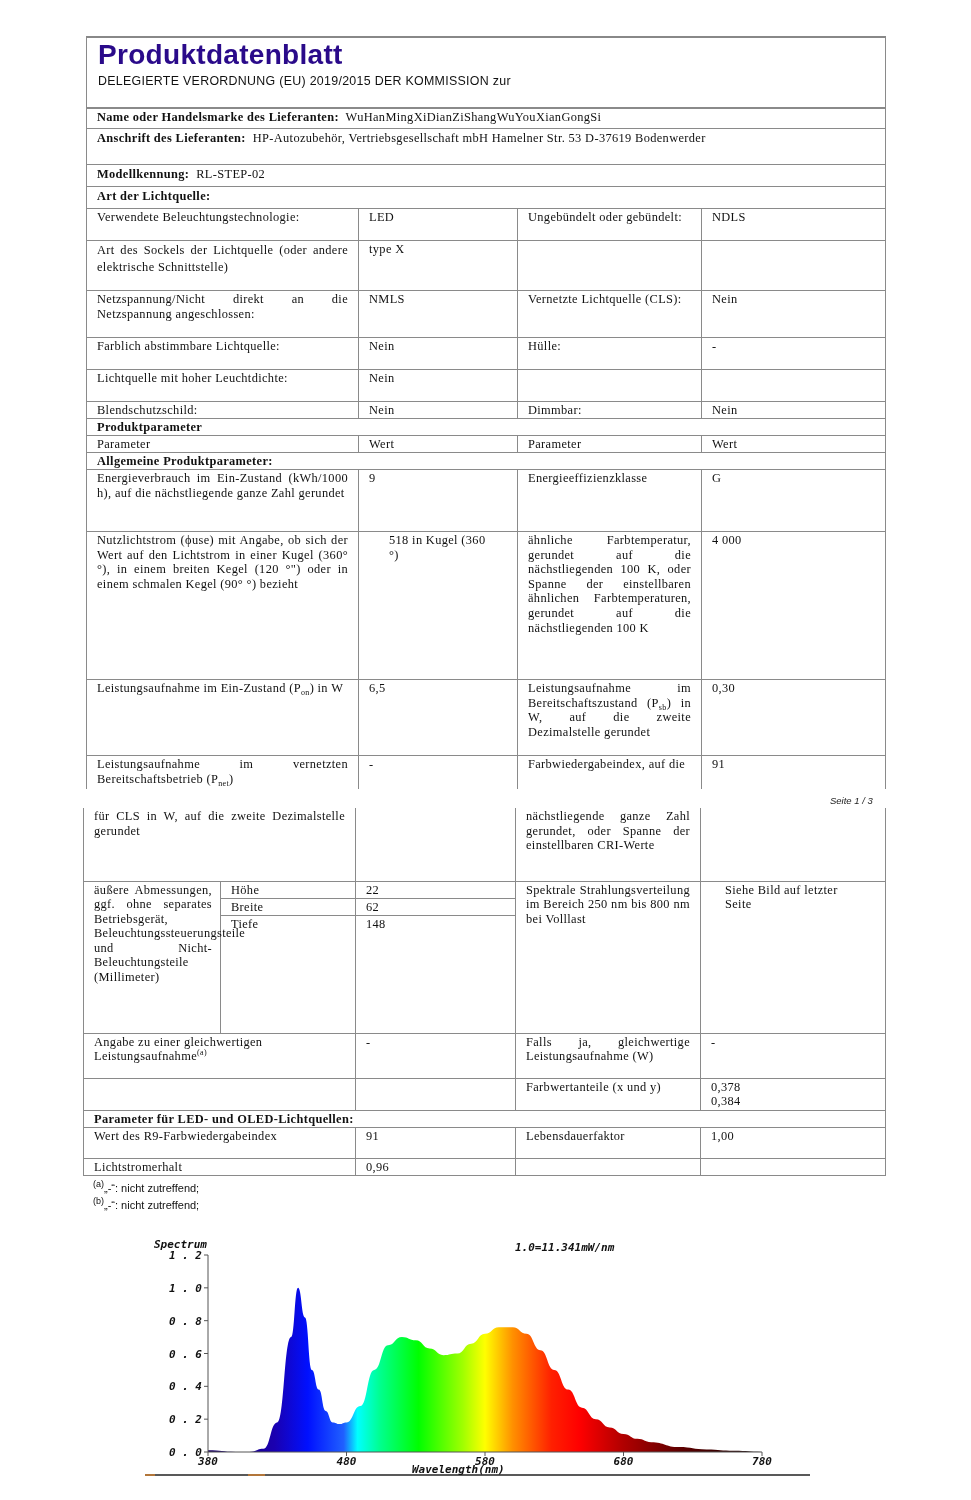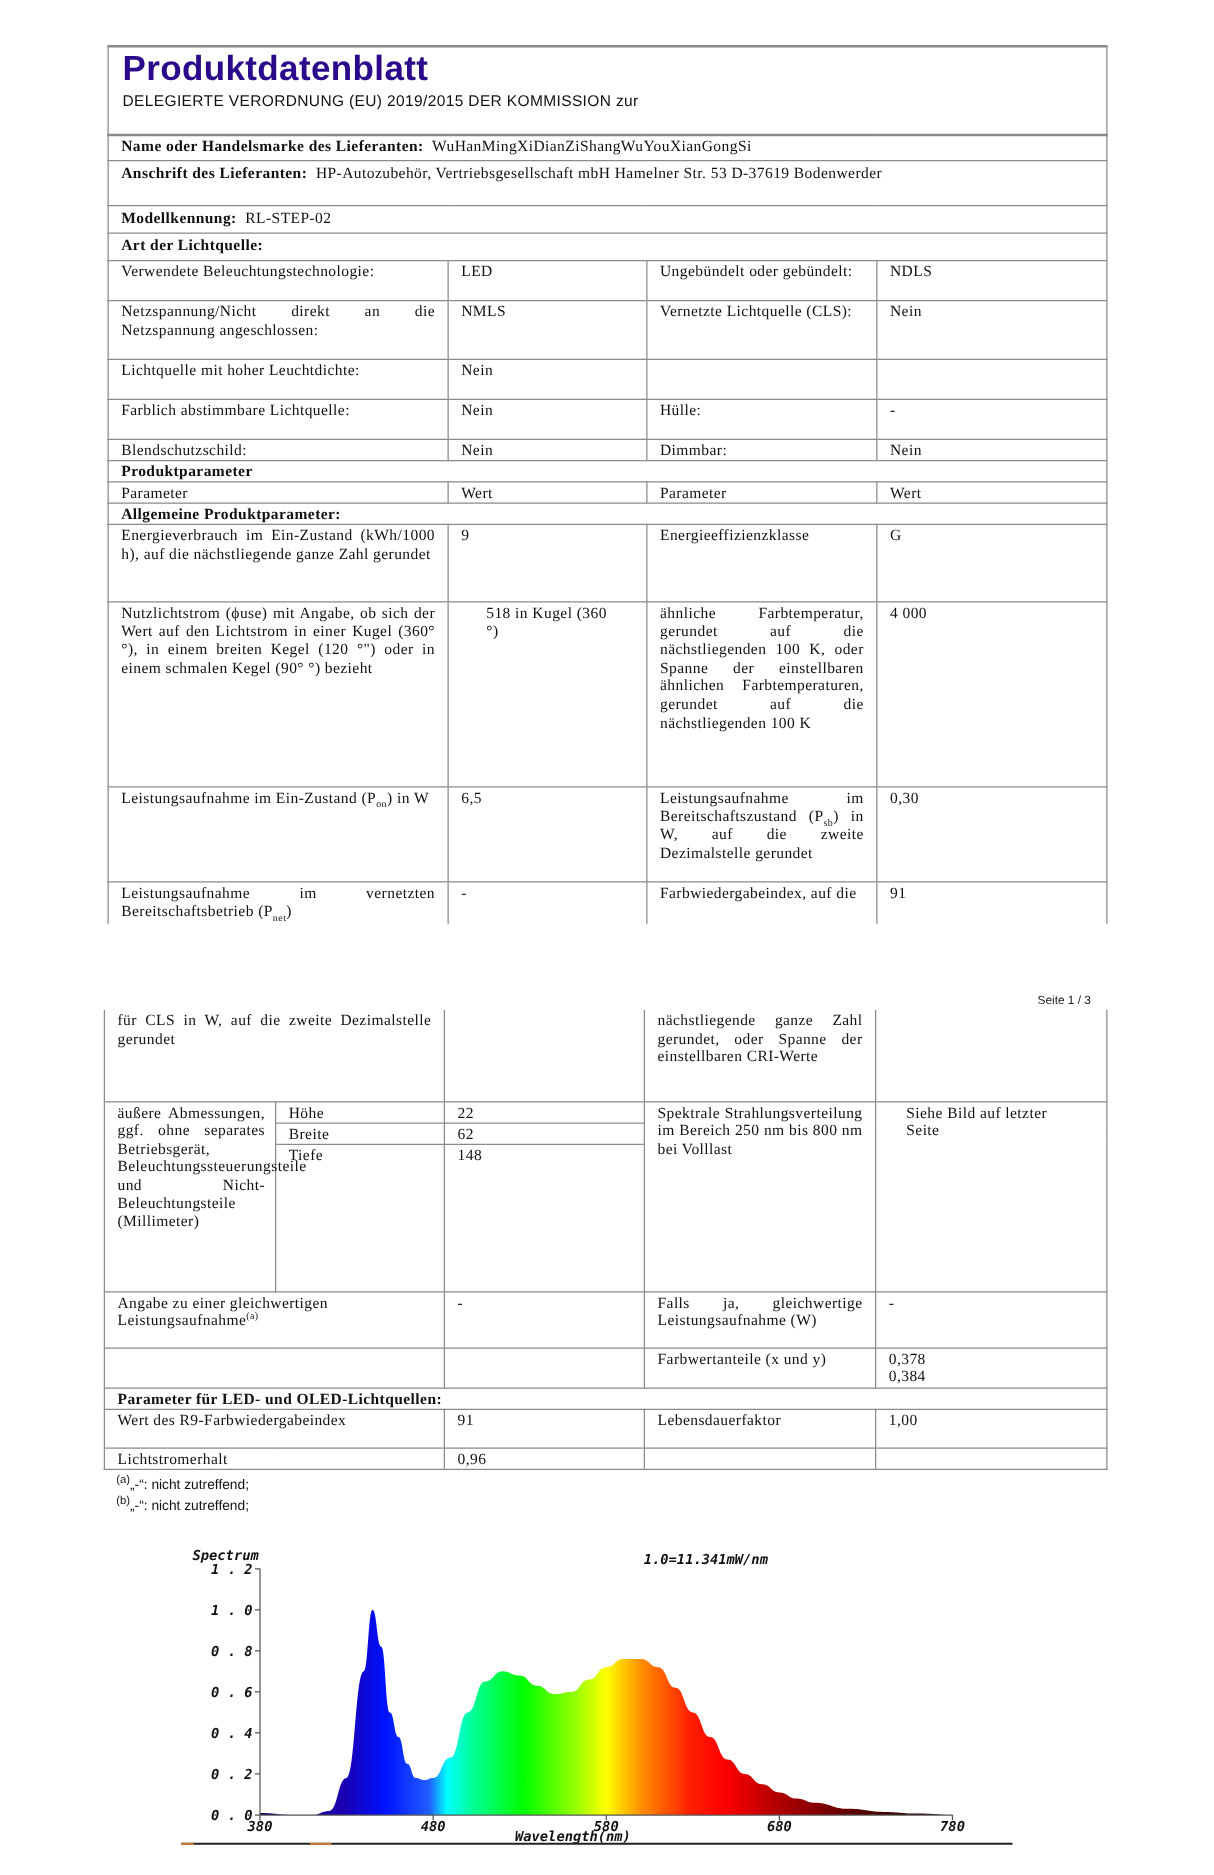--- a/index.html
+++ b/index.html
@@ -5,21 +5,21 @@
   html,body{margin:0;padding:0;background:#fff;}
   body{width:971px;height:1500px;position:relative;overflow:hidden;font-family:"Liberation Sans",sans-serif;color:#111;}
   .abs{position:absolute;}
   .tbl{position:absolute;border-collapse:collapse;table-layout:fixed;font-size:12.4px;line-height:14.6px;font-family:Liberation Serif, serif;}
   .tbl td{border:1px solid #8a8a8a;vertical-align:top;padding:1px 10px 0 10px;letter-spacing:0.35px;}
   .j{text-align:justify;margin-top:28px;}
   .c{text-align:left;}
   .b{font-weight:bold;}
   .title{font-size:28px;font-weight:bold;color:#2a0a8a;line-height:30px;letter-spacing:0.3px;}
   sub,sup{font-size:8px;line-height:0;}
-  .seite{font-size:9.5px;color:#222;}
+  .seite{font-size:9.5px;color:#222;font-style:italic;}
   .foot{font-size:11px;color:#111;}
   .foot sup{font-size:9px;}
   .chart-txt{font-family:"DejaVu Sans Mono",monospace;font-weight:bold;font-style:italic;font-size:11px;color:#111;}
 </style>
 </head>
 <body>
 
 <div class="abs" style="left:86px;top:36px;width:798px;height:70px;border:1px solid #8a8a8a;border-top:2px solid #888;">
   <div class="title abs" style="left:11px;top:2px;">Produktdatenblatt</div>
   <div class="abs" style="left:11px;top:36px;font-size:12.4px;line-height:14.6px;letter-spacing:0.3px;">
@@ -47,37 +47,43 @@
   <tr style="height:22px">
         <td colspan="4" class="b" style="padding-top:2px">Art der Lichtquelle:</td>
       </tr>
 
   <tr style="height:32px">
     <td class="j">Verwendete Beleuchtungstechnologie:</td>
     <td class="c">LED</td>
     <td class="j">Ungebündelt oder gebündelt:</td>
     <td class="c">NDLS</td>
   </tr>
+  <tr style="height:50px">
+    <td class="j" style="line-height:16.5px">Art des Sockels der Lichtquelle (oder andere elektrische Schnittstelle)</td>
+    <td class="c">type X</td>
+    <td></td>
+    <td></td>
+  </tr>
   <tr style="height:47px">
     <td class="j">Netzspannung/Nicht direkt an die Netzspannung angeschlossen:</td>
     <td class="c">NMLS</td>
     <td class="j">Vernetzte Lichtquelle (CLS):</td>
     <td class="c">Nein</td>
   </tr>
   <tr style="height:32px">
-    <td class="j">Lichtquelle mit hoher Leuchtdichte:</td>
-    <td class="c">Nein</td>
-    <td></td>
-    <td></td>
-  </tr>
-  <tr style="height:32px">
     <td class="j">Farblich abstimmbare Lichtquelle:</td>
     <td class="c">Nein</td>
     <td class="j">Hülle:</td>
     <td class="c">-</td>
+  </tr>
+  <tr style="height:32px">
+    <td class="j">Lichtquelle mit hoher Leuchtdichte:</td>
+    <td class="c">Nein</td>
+    <td></td>
+    <td></td>
   </tr>
   <tr style="height:17px">
     <td>Blendschutzschild:</td>
     <td class="c">Nein</td>
     <td>Dimmbar:</td>
     <td class="c">Nein</td>
   </tr>
   <tr style="height:17px">
         <td colspan="4" class="c b">Produktparameter</td>
       </tr>

